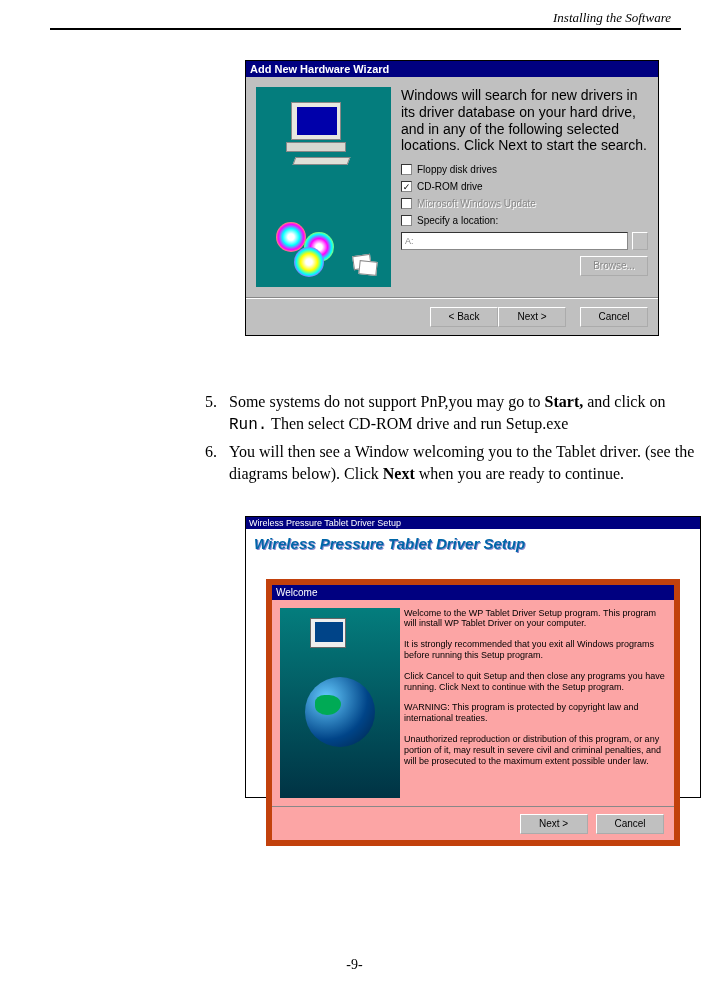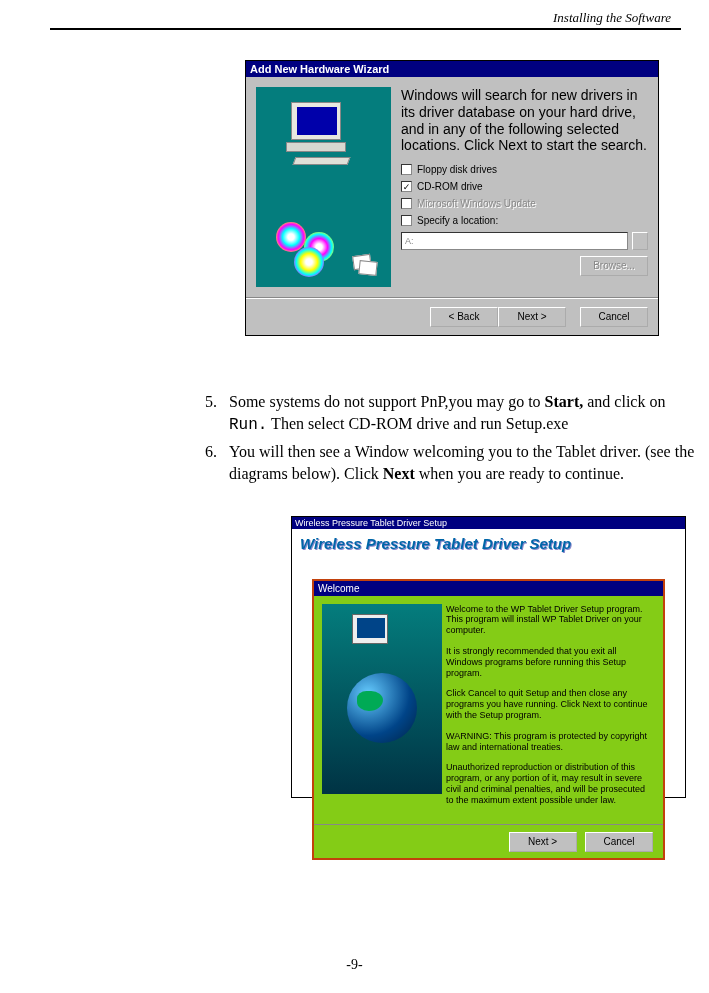--- a/index.html
+++ b/index.html
@@ -101,45 +101,44 @@
 .doc-text li { position:relative; padding-left: 24px; margin-bottom: 4px; }
 .doc-text li .num { position:absolute; left:0; }
 .doc-text strong.bold { font-weight: bold; }
 .doc-text .rm { font-family: 'Courier New', monospace; letter-spacing: 0; }
 
 .wiz2-wrap {
   margin-left: 195px;
   width: 420px;
 }
 .wiz2-outer {
-  width: 395px;
+  width: 456px;
   border:1px solid #000;
   background:#c0c0c0;
   font-family: Tahoma, sans-serif;
-  margin-left: 46px;
 }
 .wiz2-outer-title {
   background:#000080; color:#fff; font-size:9px; padding:1px 3px;
 }
 .wiz2-banner {
   background:#fff;
   color:#0066a8;
   font-weight:bold;
   font-style:italic;
   font-size:15px;
   padding: 6px 8px 20px 8px;
   text-shadow: 1px 1px 0 #88c;
   height: 85px;
   position:relative;
 }
 .wiz2-welcome {
   position:absolute;
   left:20px; top:50px; right:20px;
-  border:2px solid #c2410c;
-  background:#84cc16;
+  border:6px solid #c2410c;
+  background:#fca5a5;
 }
 .wiz2-welcome-title { background:#000080; color:#fff; font-size:10px; padding:2px 4px; }
 .wiz2-welcome-body { display:flex; padding:8px; gap:4px; }
 .wiz2-left {
   width:120px; height:190px;
   background: linear-gradient(to bottom, #047d7d 0%, #034 100%);
   flex-shrink:0;
   position:relative;
 }
 .globe {

